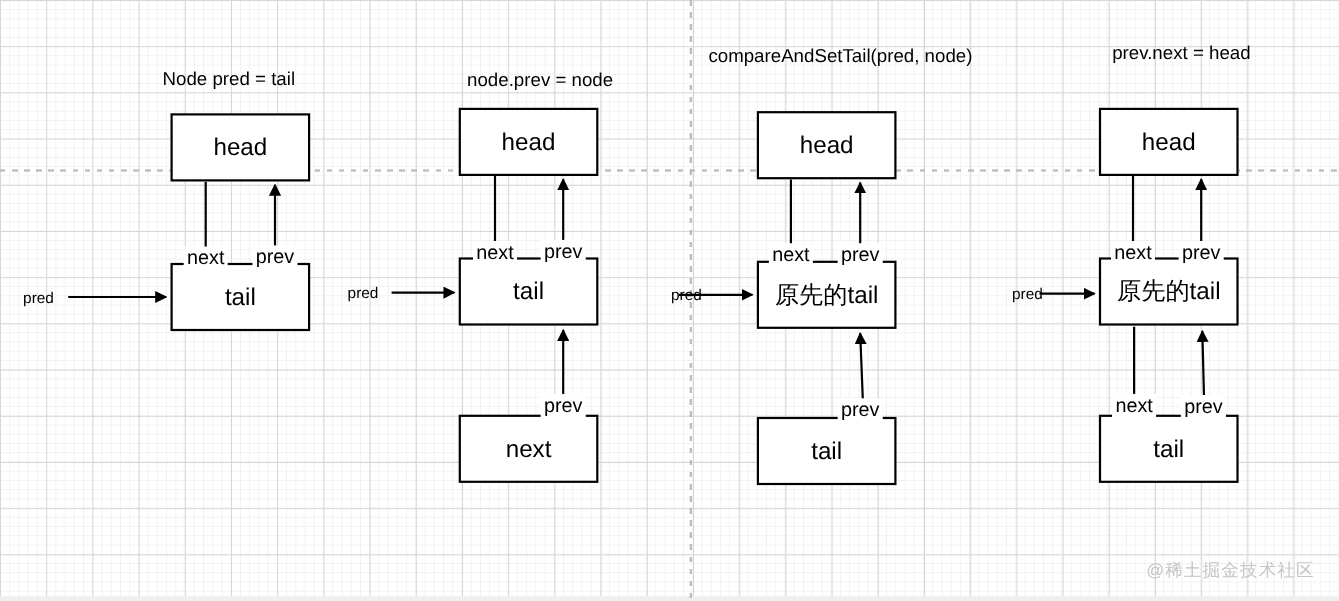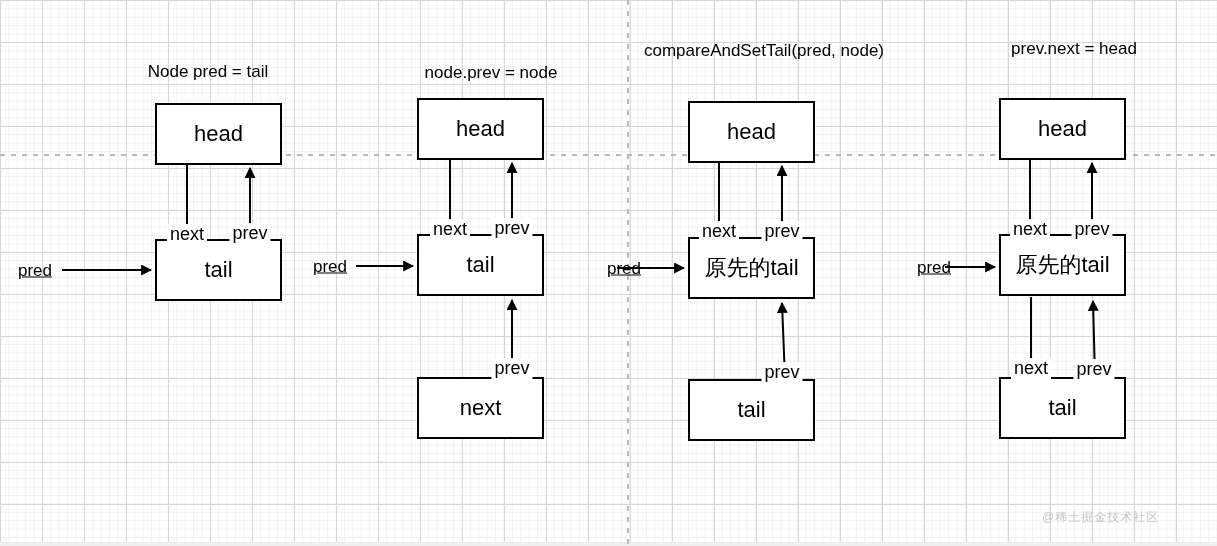--- a/index.html
+++ b/index.html
@@ -23,24 +23,23 @@
   .guide-h {
     position: absolute; left: 0; top: 154px; width: 100%; height: 2px; z-index: 1;
     background: repeating-linear-gradient(to right, #b9b9b9 0 5px, transparent 5px 11px);
   }
   .guide-v {
     position: absolute; left: 627px; top: 0; width: 2px; height: 100%; z-index: 1;
     background: repeating-linear-gradient(to bottom, #b9b9b9 0 5px, transparent 5px 11px);
   }
   .pred-label {
     position: absolute; z-index: 1;
-    font-size: 17px; line-height: 1;
+    font-size: 14px; line-height: 1;
     transform: translate(-50%, -50%);
     white-space: nowrap;
-    text-decoration: underline;
   }
   svg.edges { position: absolute; left: 0; top: 0; z-index: 2; }
   svg.edges line { stroke: #000; stroke-width: 2; }
   .node-box {
     position: absolute; z-index: 3;
     width: 127px; height: 62px;
     background: #ffffff;
     border: 2px solid #000;
     box-sizing: border-box;
     display: flex; align-items: center; justify-content: center;
@@ -58,21 +57,21 @@
   }
   .diagram-title {
     position: absolute; z-index: 3;
     font-size: 17px; line-height: 1.2;
     transform: translateX(-50%);
     white-space: nowrap;
   }
   .watermark {
     position: absolute; z-index: 5;
     left: 1042px; top: 509px;
-    font-size: 12px; letter-spacing: 1px;
+    font-size: 16px; letter-spacing: 1px;
     color: #c5c5c5;
     white-space: nowrap;
   }
   .bottom-edge {
     position: absolute; z-index: 0;
     left: 0; bottom: 0; width: 100%; height: 4px;
     background: #f0efef;
   }
 </style>
 </head>

